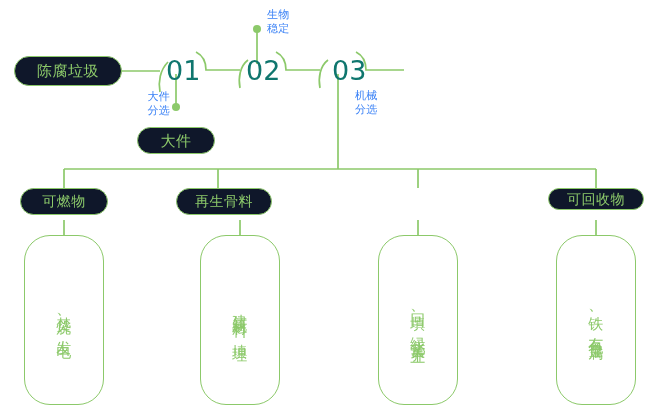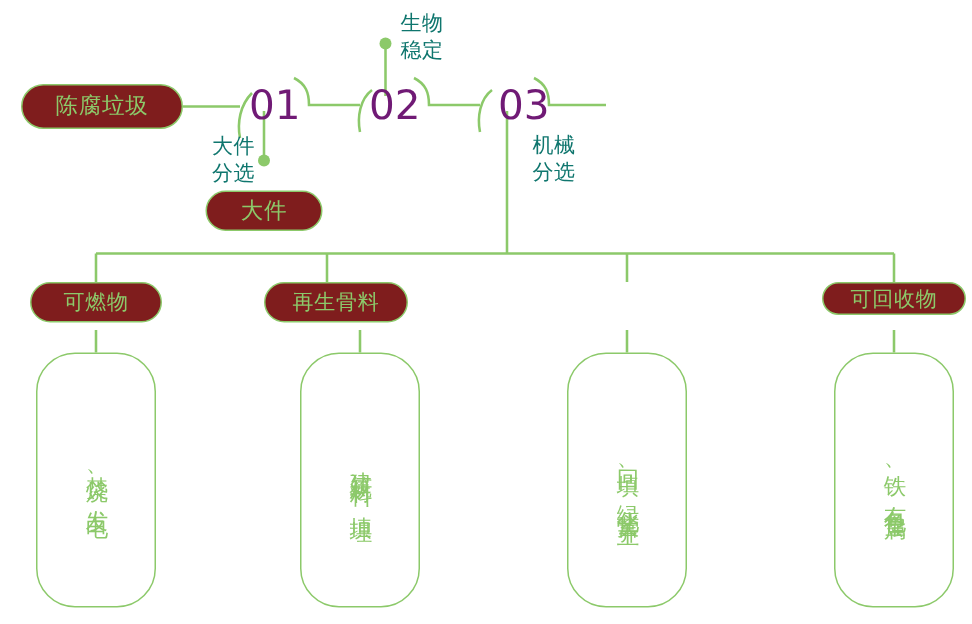--- a/index.html
+++ b/index.html
@@ -31,21 +31,21 @@
     box-sizing: border-box;
     display: flex;
     align-items: center;
     justify-content: center;
   }
   
   .pill {
     border: 1.6px solid #8cc96a;
     border-radius: 999px;
     color: #8cc96a;
-    background: #7f1d1d;
+    background: #0f172a;
     font-size: 15px;
     letter-spacing: 0.5px;
     white-space: nowrap;
     line-height: 1;
     padding-bottom: 1px;
   }
   .pill-small {
     font-size: 14px;
   }
   
@@ -57,32 +57,32 @@
     font-size: 15px;
     writing-mode: vertical-rl;
     text-orientation: upright;
     letter-spacing: 3px;
     line-height: 1.15;
     white-space: nowrap;
   }
   
   .step-num {
     position: absolute;
-    color: #701a75;
+    color: #0f766e;
     font-size: 27px;
     font-weight: 400;
     letter-spacing: 0px;
     line-height: 1;
     font-family: "DejaVu Sans", "Liberation Sans", sans-serif;
   }
   
   .caption {
     position: absolute;
-    color: #0f766e;
-    font-size: 14px;
+    color: #3b82f6;
+    font-size: 11px;
     line-height: 1.28;
     white-space: nowrap;
     letter-spacing: 0.3px;
   }
   .caption.align-right { text-align: right; }
 </style>
 </head>
 <body>
 
 <div id="diagram-root">

